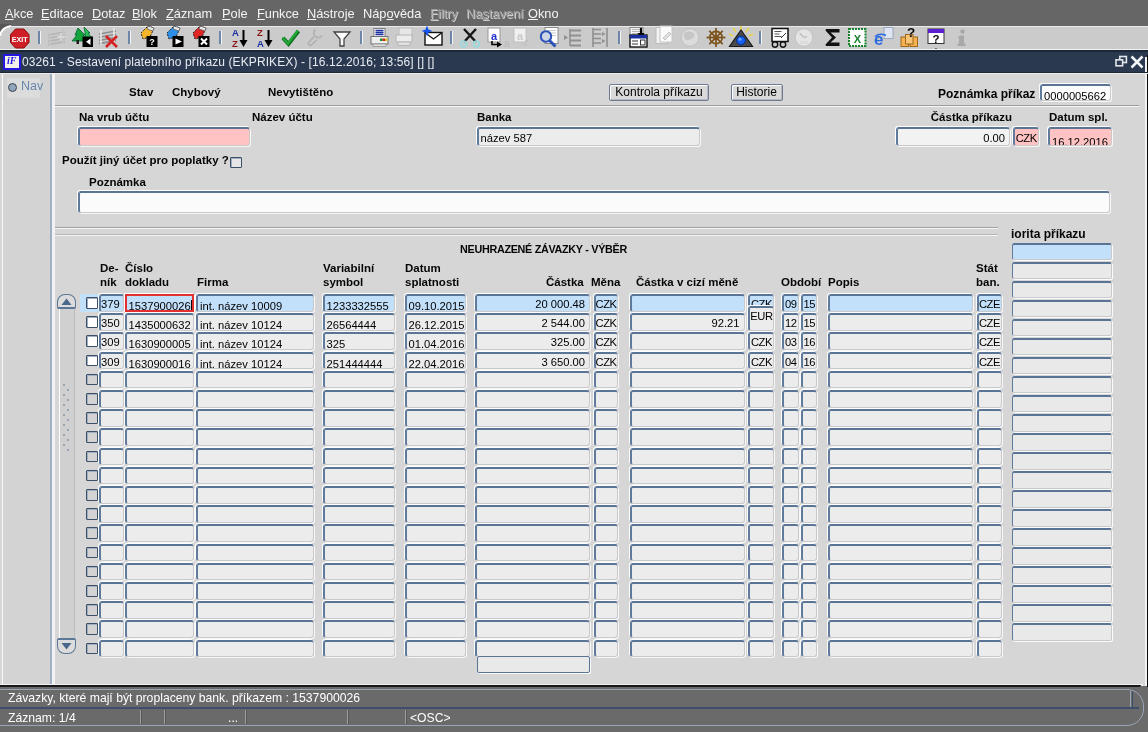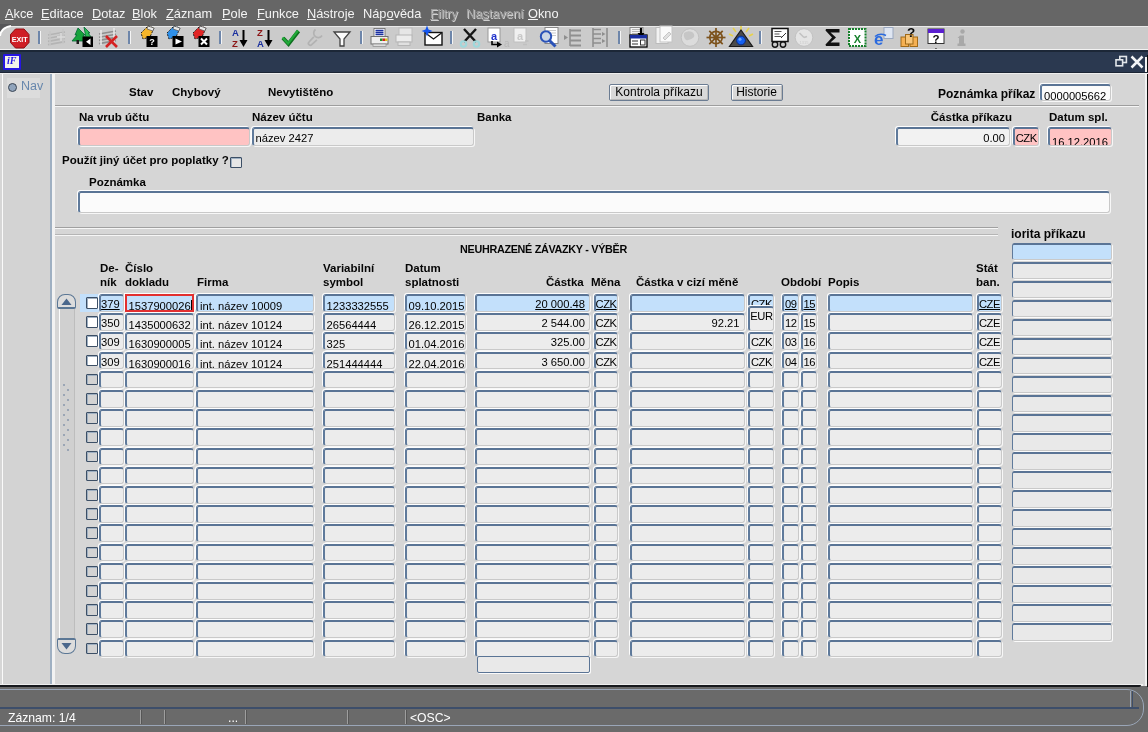--- a/index.html
+++ b/index.html
@@ -4,21 +4,21 @@
 *{margin:0;padding:0;box-sizing:border-box}
 html,body{width:1148px;height:732px;overflow:hidden;background:#6a6a6a;
  font-family:"Liberation Sans",sans-serif;}
 #app{position:absolute;left:0;top:0;width:1148px;height:732px;}
 .abs{position:absolute;}
 
 .f{position:absolute;background:#ececec;border:1px solid #c9c9c9;
  border-top:2px solid #5a7495;border-left:2px solid #5f7a9b;border-radius:3px;
  box-shadow:-1px -1px 0 rgba(255,255,255,.95),1px 1px 0 rgba(255,255,255,.8);
  font-size:11.2px;color:#000;line-height:14.5px;white-space:nowrap;overflow:hidden;}
-.f.blue{background:#c3e0fb;text-decoration:underline;}
+.f.blue{background:#c3e0fb;}
 .f.pink{background:#ffc3c3;}
 .f.white{background:#fbfbfb;}
 .lbl{position:absolute;font-size:11.5px;font-weight:bold;color:#050505;white-space:nowrap;}
 .val{padding-left:2px;padding-top:3px;}
 .num{text-align:right;padding-right:4px;padding-top:1px;}
 .ctr{text-align:center;padding-top:1px;letter-spacing:-0.4px;}
 .cb{position:absolute;width:11.5px;height:11.5px;background:#fff;
  border:1px solid #3c4f66;border-radius:1px;box-shadow:inset 1px 1px 0 #9fb0c2;}
 .cb.dis{background:#d3d3d3;}
 .btn{position:absolute;background:#d9d9d9;border:1px solid #6b7c92;border-radius:2px;
@@ -202,20 +202,21 @@
 <text x="936" y="23.5" font-size="7" font-weight="bold" fill="#0a0a0a" text-anchor="middle" font-family="Liberation Sans">.</text>
 <circle cx="962.5" cy="6.5" r="2.2" fill="#a8a8a8"></circle>
 <path d="M960 10.5 h4 v8 h1.5 v2.5 h-8 v-2.5 h1.5 v-5.5 h-1.5 z" fill="#a8a8a8"></path>
 </svg>
 <svg class="abs" style="left:0;top:24px" width="12" height="14" viewBox="0 0 12 14">
       <path d="M0 0 L0 12 Q1 3.5 11 2 L11 0 Z" fill="#565658"></path>
       <path d="M0 12 Q1 3.5 11 2" fill="none" stroke="#ffffff" stroke-width="2"></path>
     </svg>
 <div class="abs" style="left:0;top:52px;width:1148px;height:20px;background:#2b3950"></div>
 <div class="abs" style="left:3px;top:53.5px;width:17.5px;height:16px;background:#f2f2ea;border:2.5px solid #2616e2;border-radius:1px;color:#2213e6;font-size:10px;font-weight:bold;font-style:italic;font-family:'Liberation Serif',serif;text-align:center;line-height:10.5px;">iF</div>
+<div class="abs" style="left:22px;top:52px;height:20px;line-height:20px;font-size:12px;color:#e8ebf0;letter-spacing:0.1px;">03261 - Sestavení platebního příkazu (EKPRIKEX) - [16.12.2016; 13:56] [] []</div>
 <svg class="abs" style="left:1110px;top:55px" width="36" height="14" viewBox="0 0 36 14">
 <g stroke="#e2e6ea" fill="none" stroke-width="1.6">
 <rect x="9.8" y="1.5" width="6.6" height="6"></rect>
         <rect x="6" y="4.8" width="6.6" height="6" fill="#2b3950"></rect>
 </g>
 <path d="M21.5 1.5 L32.5 12.5 M32.5 1.5 L21.5 12.5" stroke="#f2f4f6" stroke-width="2.5"></path>
 </svg>
 <div class="abs" style="left:0;top:72px;width:1148px;height:613.5px;background:#d6d6d6"></div>
 <div class="abs" style="left:1145px;top:57px;width:1.5px;height:629px;background:#f2f2f2"></div>
 <div class="abs" style="left:1146.5px;top:55px;width:1.5px;height:632px;background:#0c0c0c"></div>
@@ -239,22 +240,22 @@
       <div class="val">0000005662</div>
     </div>
 <div class="lbl" style="left:79px;top:110.5px">Na vrub účtu</div>
 <div class="lbl" style="left:252px;top:110.5px">Název účtu</div>
 <div class="lbl" style="left:477px;top:110.5px">Banka</div>
 <div class="lbl" style="left:928px;top:110.5px;width:84px;text-align:right">Částka příkazu</div>
 <div class="lbl" style="left:1049px;top:110.5px">Datum spl.</div>
 <div class="f pink" style="left:78px;top:127px;width:172px;height:19px">
       <div class="val" style="padding-top:14px">číslo-2427/0100</div>
     </div>
-<div class="f" style="left:251.5px;top:127px;width:222.5px;height:19px">
-      <div class="val" style="padding-top:2px">název 2427</div>
+<div class="f" style="left:476.5px;top:127px;width:223.5px;height:19px">
+      <div class="val" style="padding-top:2px">název 587</div>
     </div>
 <div class="f" style="left:896px;top:127px;width:114px;height:19px;background:#f2f2f2">
       <div class="num" style="padding-top:2px">0.00</div>
     </div>
 <div class="f pink" style="left:1013px;top:127px;width:25.5px;height:19px">
       <div class="ctr" style="padding-top:2px">CZK</div>
     </div>
 <div class="f pink" style="left:1048px;top:127px;width:63.5px;height:19px">
       <div class="val" style="padding-top:6px">16.12.2016</div>
     </div>
@@ -679,20 +680,21 @@
 <div class="abs" style="left:1012px;top:585.2px;width:100px;height:17.5px;background:#e9e9e9;border:1px solid #c9c9c9;border-top:2px solid #5a7495;border-left:1.5px solid #5f7a9b;border-radius:2.5px;box-shadow:1px 1px 0 #fbfbfb"></div>
 <div class="abs" style="left:1012px;top:604.3px;width:100px;height:17.5px;background:#e9e9e9;border:1px solid #c9c9c9;border-top:2px solid #5a7495;border-left:1.5px solid #5f7a9b;border-radius:2.5px;box-shadow:1px 1px 0 #fbfbfb"></div>
 <div class="abs" style="left:1012px;top:623.3px;width:100px;height:17.5px;background:#e9e9e9;border:1px solid #c9c9c9;border-top:2px solid #5a7495;border-left:1.5px solid #5f7a9b;border-radius:2.5px;box-shadow:1px 1px 0 #fbfbfb"></div>
 <div class="abs" style="left:0;top:683.5px;width:1143px;height:2px;background:#eeeeee"></div>
 <div class="abs" style="left:0;top:685.3px;width:1141px;height:2.2px;background:#17191d;border-radius:0 0 10px 0"></div>
 <div class="abs" style="left:0;top:687.5px;width:1148px;height:44.5px;background:#6a6a6a"></div>
 <div class="abs" style="left:-20px;top:688.5px;width:1164px;height:37px;border:1.2px solid #9aa6b8;border-radius:0 17px 17px 0;"></div>
 <div class="abs" style="left:0;top:707px;width:1139px;height:1.5px;background:#3d4e6a"></div>
 <div class="abs" style="left:1129.7px;top:690.5px;width:1.2px;height:16.5px;background:#9aa6b8"></div>
 <div class="abs" style="left:1132px;top:690.5px;width:1.2px;height:16.5px;background:#3d4e6a"></div>
+<div class="sbtxt" style="left:8px;top:689px">Závazky, které mají být proplaceny bank. příkazem : 1537900026</div>
 <div class="sbtxt" style="left:8px;top:708.5px">Záznam: 1/4</div>
 <div class="sbtxt" style="left:228px;top:708.5px">...</div>
 <div class="sbtxt" style="left:410px;top:708.5px">&lt;OSC&gt;</div>
 <div class="vline" style="left:141px;top:709.5px;height:14px"></div>
 <div class="vline" style="left:165px;top:709.5px;height:14px"></div>
 <div class="vline" style="left:246px;top:709.5px;height:14px"></div>
 <div class="vline" style="left:348px;top:709.5px;height:14px"></div>
 <div class="vline" style="left:406px;top:709.5px;height:14px"></div>
 </div>
 </body></html>

